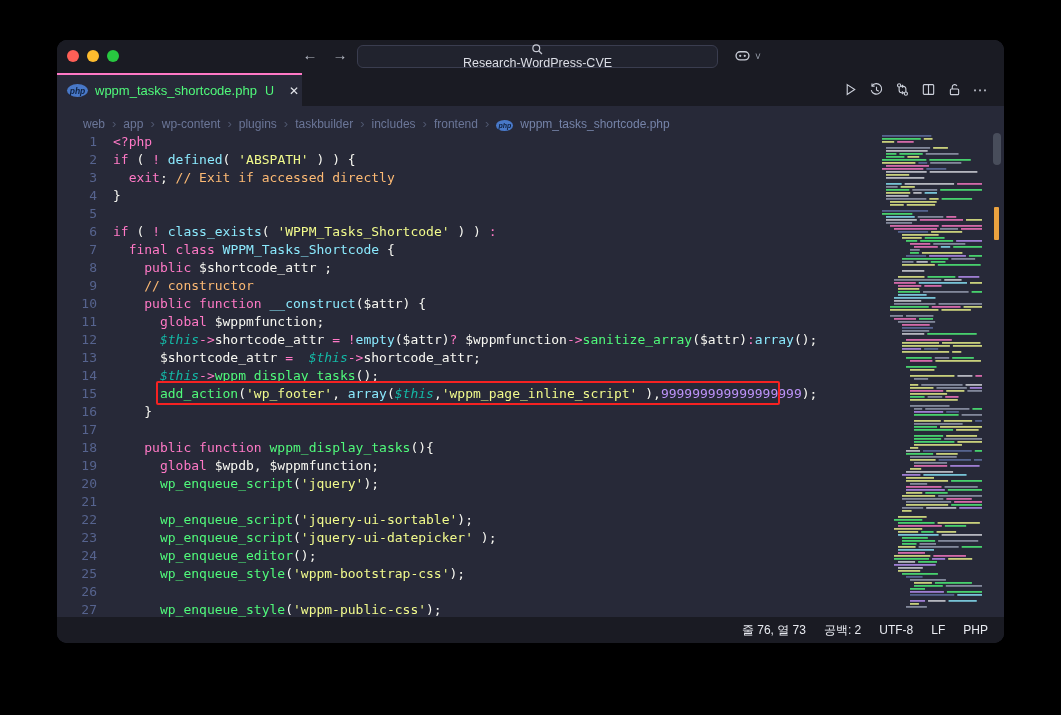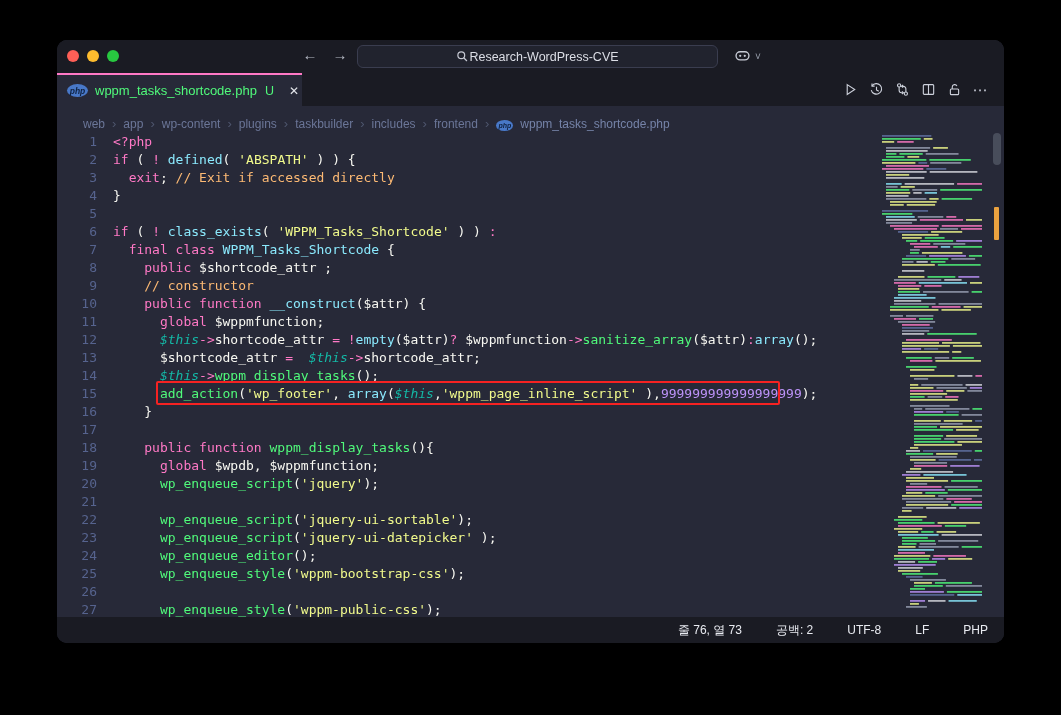--- a/index.html
+++ b/index.html
@@ -15,21 +15,21 @@
   .titlebar { position:relative; height:33px; background:#1a1b23; }
   .light { position:absolute; top:10px; width:12px; height:12px; border-radius:50%; }
   .light.red { left:10px; background:#ff5f57; }
   .light.yellow { left:30px; background:#febc2e; }
   .light.green { left:50px; background:#28c840; }
   .nav-arrow { position:absolute; top:6px; font-size:15px; color:#b7bbc6; width:18px; text-align:center; }
   .nav-back { left:244px; } .nav-fwd { left:274px; }
   .searchbox { position:absolute; left:300px; top:5px; width:361px; height:23px;
                background:#21232e; border:1px solid #3a3d4f; border-radius:6px;
                display:flex; align-items:center; justify-content:center; 
-               color:#dcdee6; font-size:12.5px; }
+               color:#dcdee6; font-size:12.5px;flex-direction:column; }
   .searchbox svg { flex:0 0 auto; }
   .copilot { position:absolute; left:676px; top:7px; display:flex; align-items:center; gap:3px; color:#c9cdd7; }
   .copilot .chev { font-size:10px; color:#9aa0ad; }
 
   
   .tabbar { position:relative; height:33px; background:#1a1b23; display:flex; }
   .tab { width:245px; height:33px; background:#272938; border-top:2px solid #ff79c6;
          display:flex; align-items:center; padding:0 10px; gap:7px; }
   .php-badge { background:#4878c8; color:#0f2242; border-radius:50%;
                width:21px; height:13px; min-width:21px;
@@ -68,21 +68,21 @@
   .th  { color:#14b8a6; font-style:italic; }
 
   .minimap { position:absolute; top:0; right:14px; width:112px; height:100%; }
   .scroll-thumb { position:absolute; right:3px; top:2px; width:8px; height:32px;
                   background:#4d515f; border-radius:4px; opacity:.9; }
   .ruler-mark { position:absolute; right:5px; top:76px; width:5px; height:33px;
                 background:#eba23f; border-radius:1px; }
 
   
   .statusbar { position:absolute; left:0; right:0; bottom:0; height:26px; background:#1a1b23;
-               display:flex; align-items:center; justify-content:flex-end; gap:34px;
+               display:flex; align-items:center; justify-content:flex-end; gap:18px;
                padding-right:16px; font-size:12px; color:#e9ebf1; }
 
   
   .redbox { position:absolute; left:156px; top:381px; width:624px; height:24px;
             border:2px solid #f62222; border-radius:2px; z-index:50; pointer-events:none; }
 </style>
 </head>
 <body>
 
 <div class="window">

